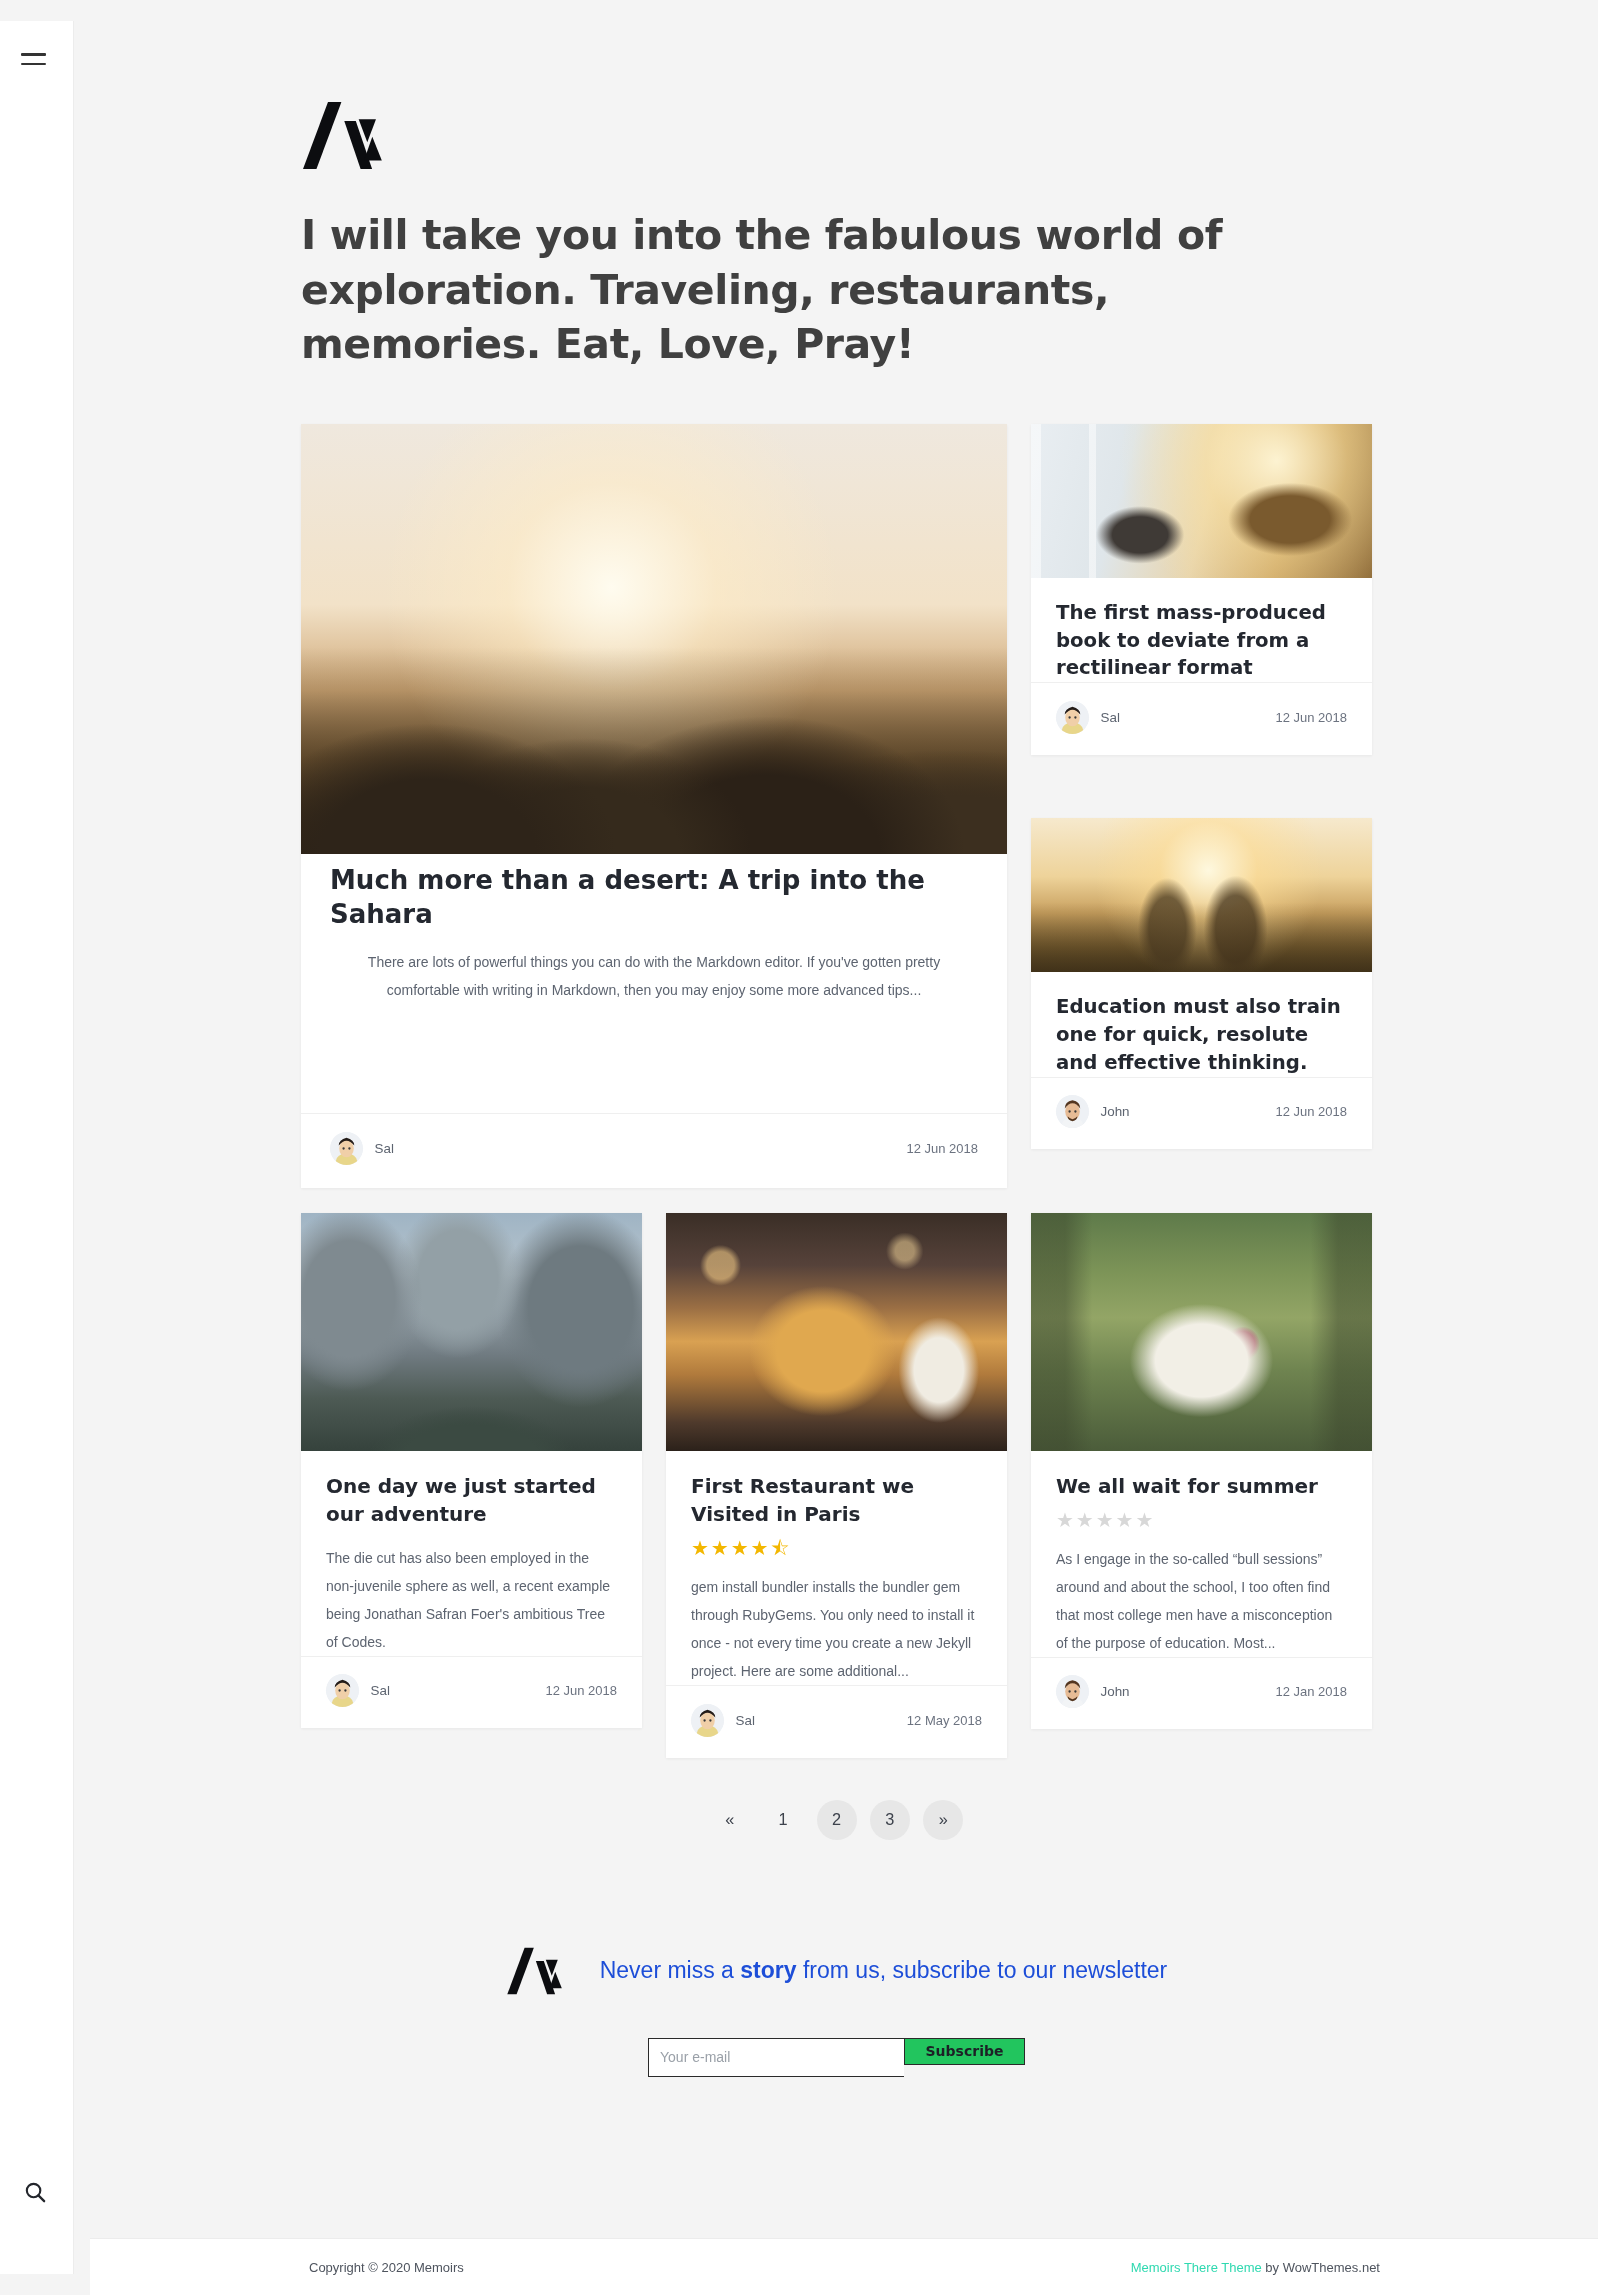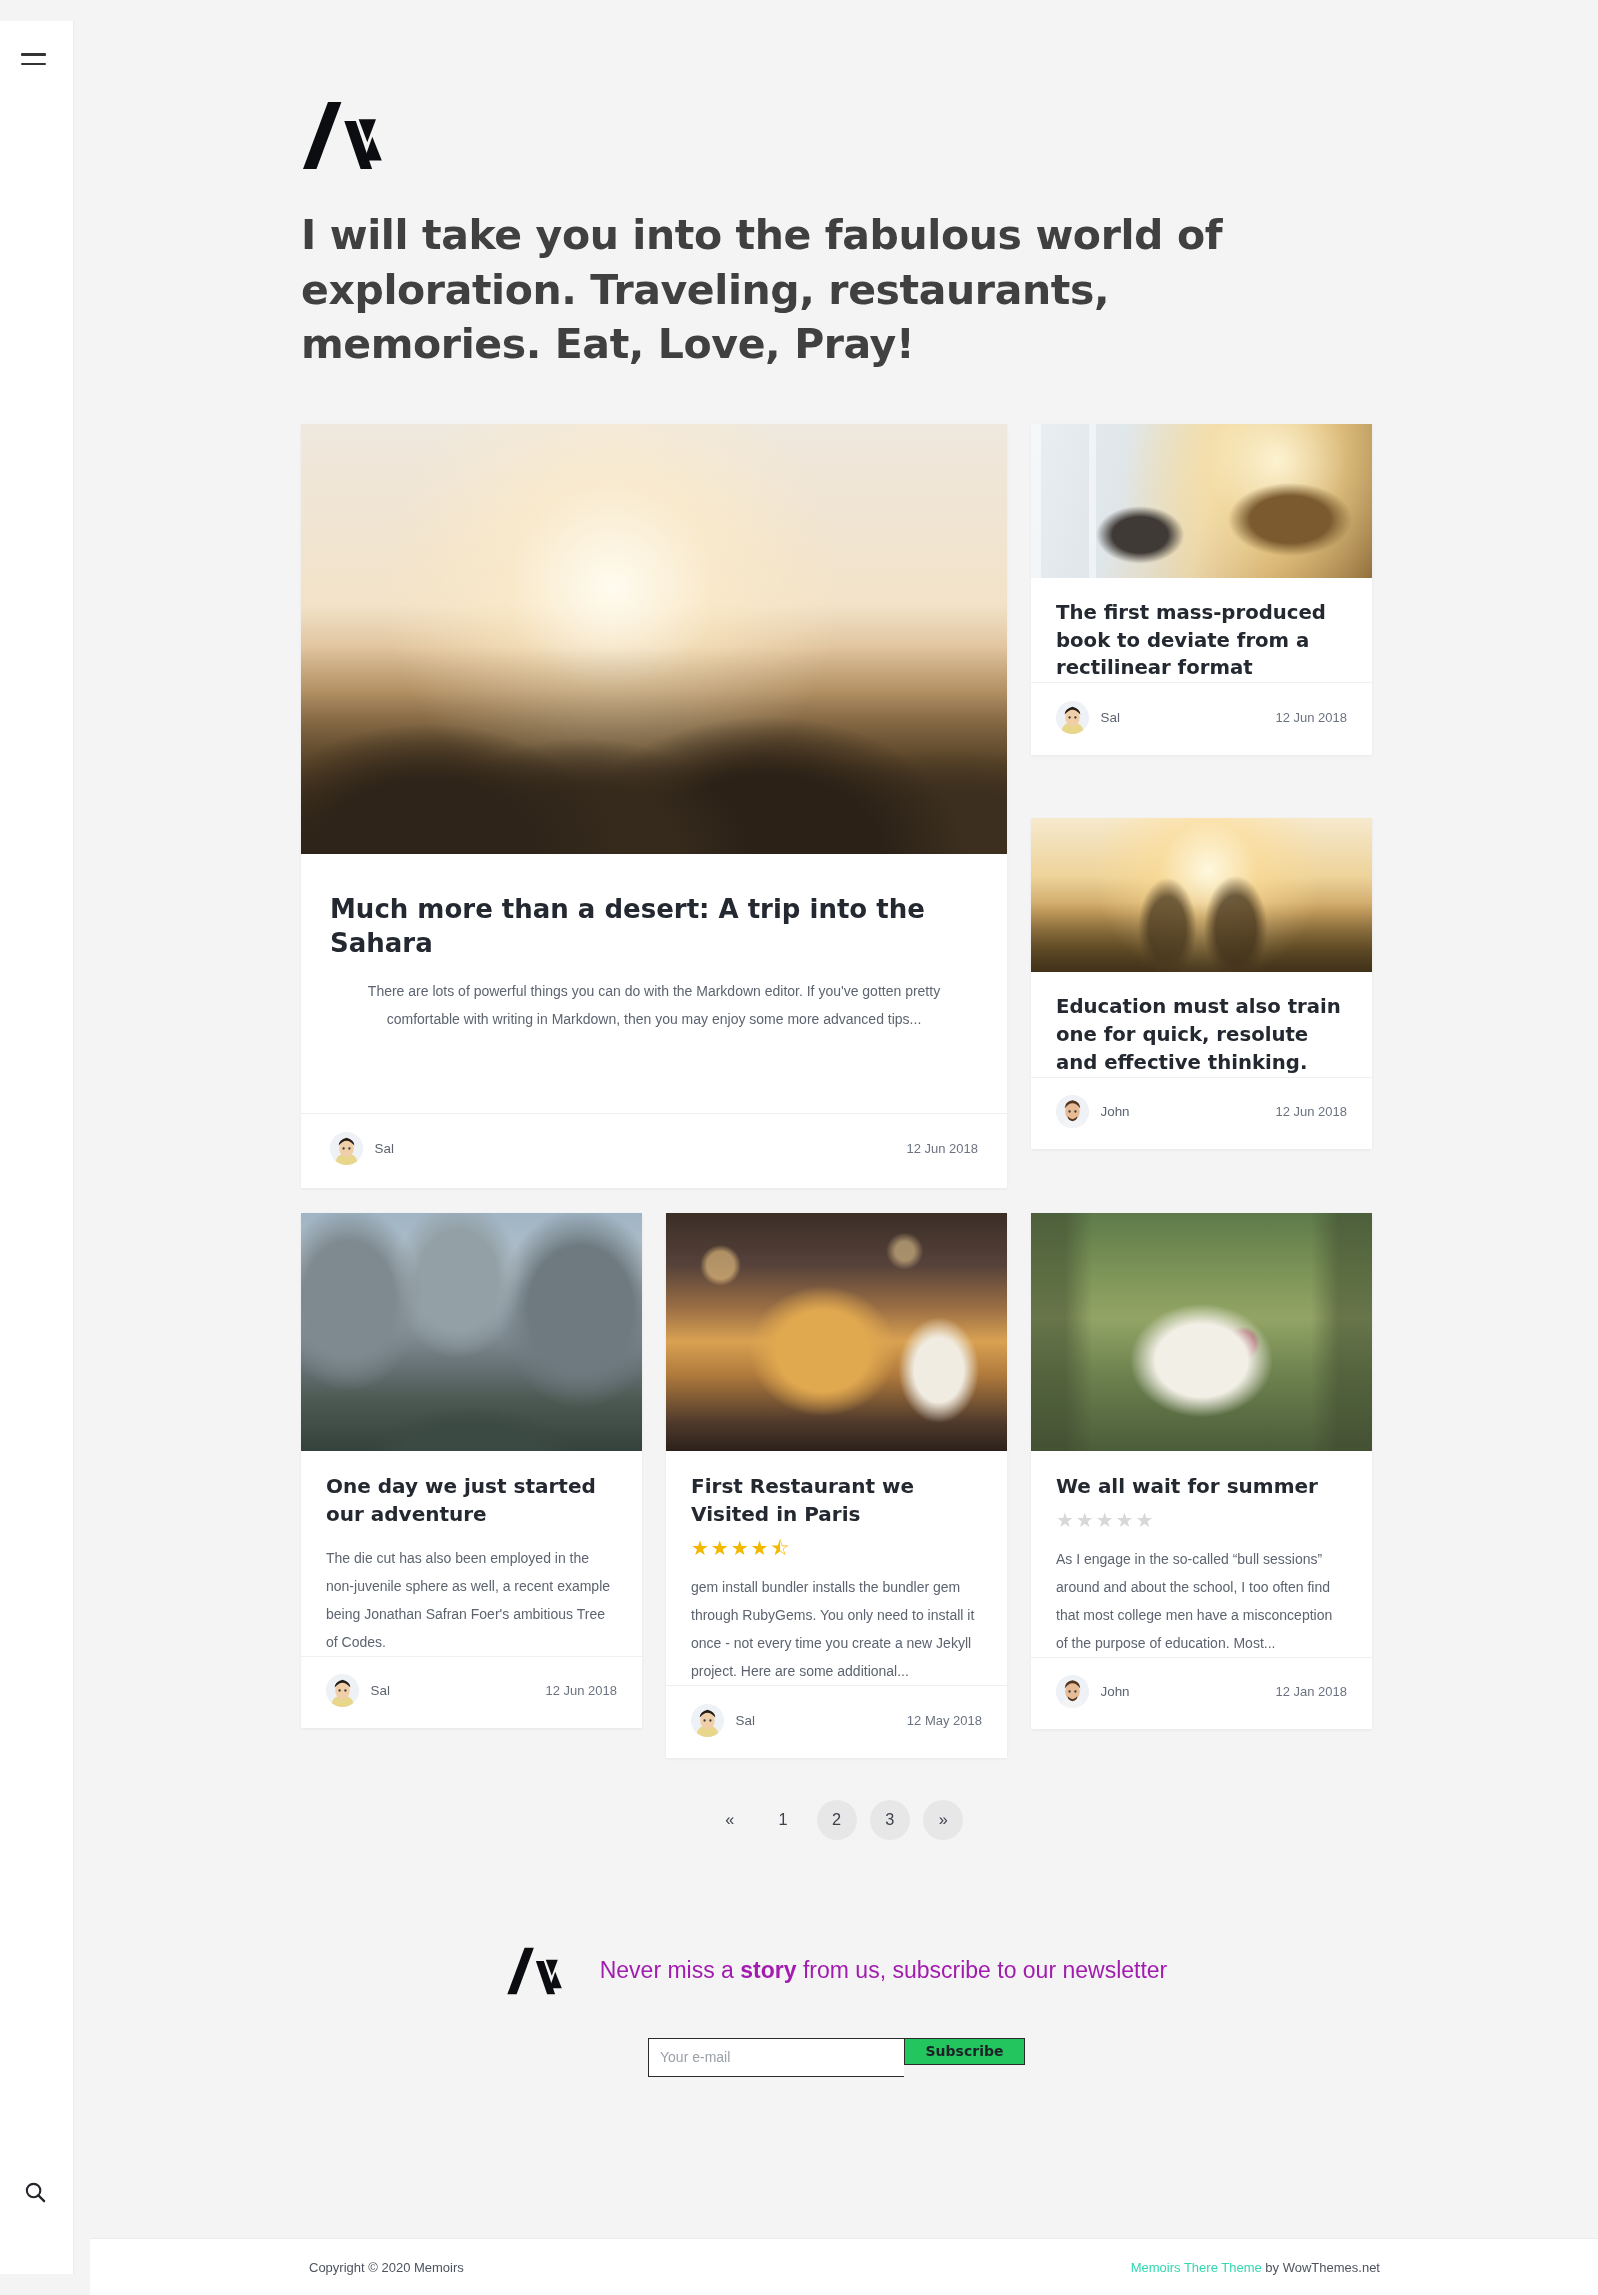--- a/index.html
+++ b/index.html
@@ -84,21 +84,21 @@
   .card.slot-c { grid-area: c; }
   .card.slot-d { grid-area: d; }
   .card.slot-e { grid-area: e; }
 
   .thumb { width: 100%; position: relative; overflow: hidden; }
   .thumb.feat-thumb { height: 430px; }
   .thumb.small     { height: 154px; }
   .thumb.row3      { height: 238px; }
 
   .card-body { padding: 21px 25px 0 25px; flex: 1 1 auto; }
-  .card.feat .card-body { padding: 38px 29px 0 29px; }
+  .card.feat .card-body { padding: 9px 29px 0 29px; }
 
   .card-title {
     font-family: "DejaVu Sans", sans-serif;
     font-weight: 700;
     color: #242830;
   }
   .card.feat .card-title { font-size: 26px; line-height: 1.32; }
   .card.slot-a .card-title, .card.slot-b .card-title { font-size: 19.7px; line-height: 1.42; }
   .card.slot-c .card-title, .card.slot-d .card-title, .card.slot-e .card-title { font-size: 20px; line-height: 1.42; }
 
@@ -144,21 +144,21 @@
     text-decoration: none;
   }
   .pg.filled { background: #e7e7e7; }
 
   
   .news { margin-top: 106px; text-align: center; }
   .news-top { display: flex; align-items: center; justify-content: center; gap: 25px; }
   .news-logo { width: 69px; height: 50px; }
   .news-logo svg { display: block; }
   .news-text {
-    font-size: 23px; color: #a21caf;
+    font-size: 23px; color: #1d4ed8;
     font-family: "Liberation Sans", sans-serif;
   }
   .news-text b { font-weight: 700; }
   .subscribe {
     margin-top: 42px;
     display: flex; justify-content: center;
   }
   .sub-input {
     width: 256px; height: 39px;
     border: 1px solid #2a2a2a; border-right: none;

